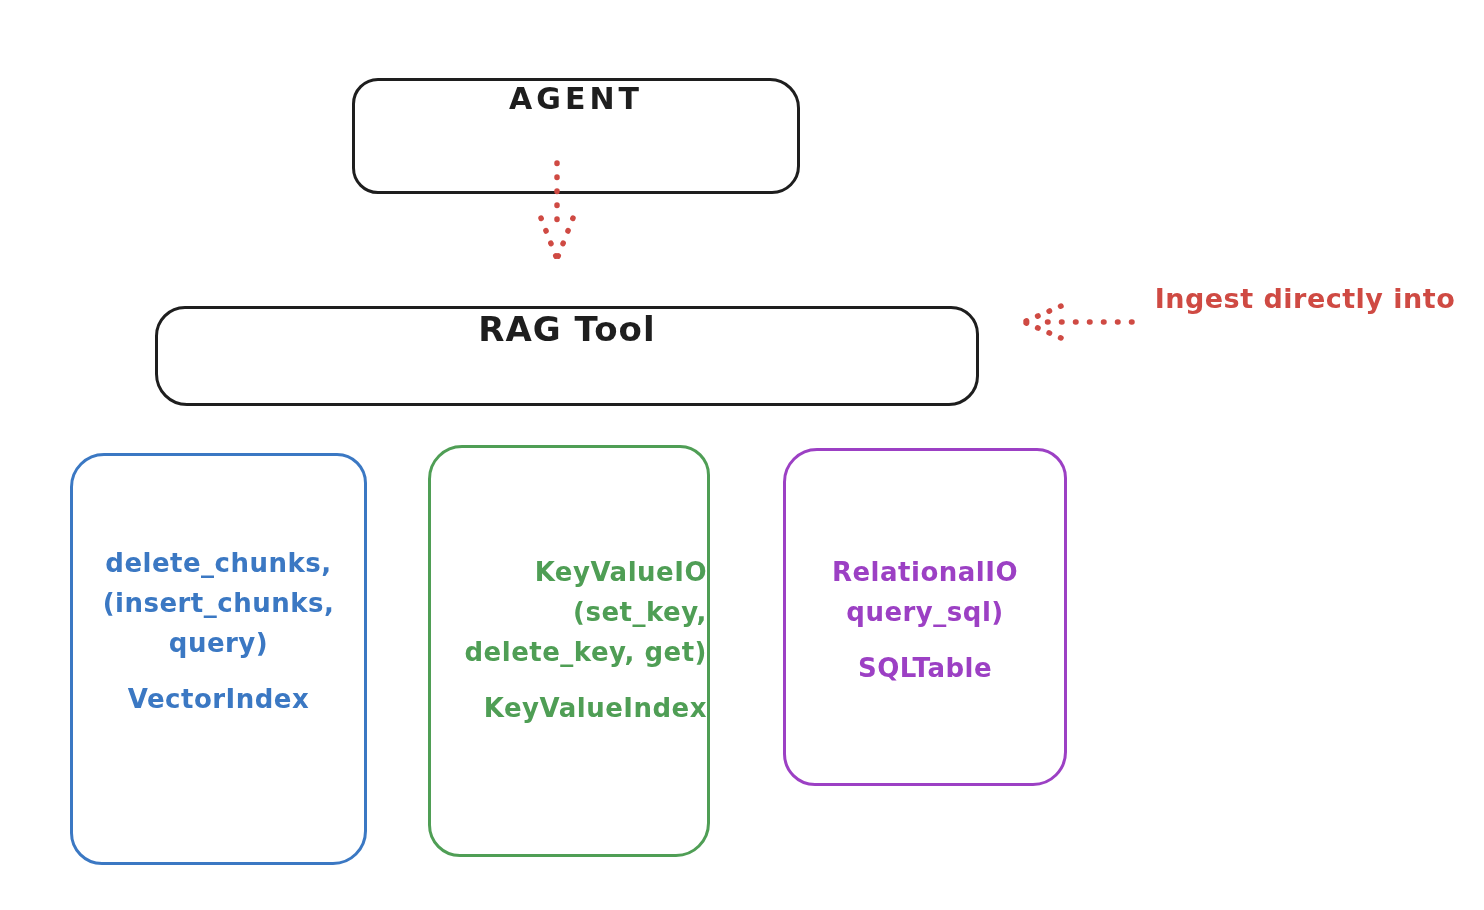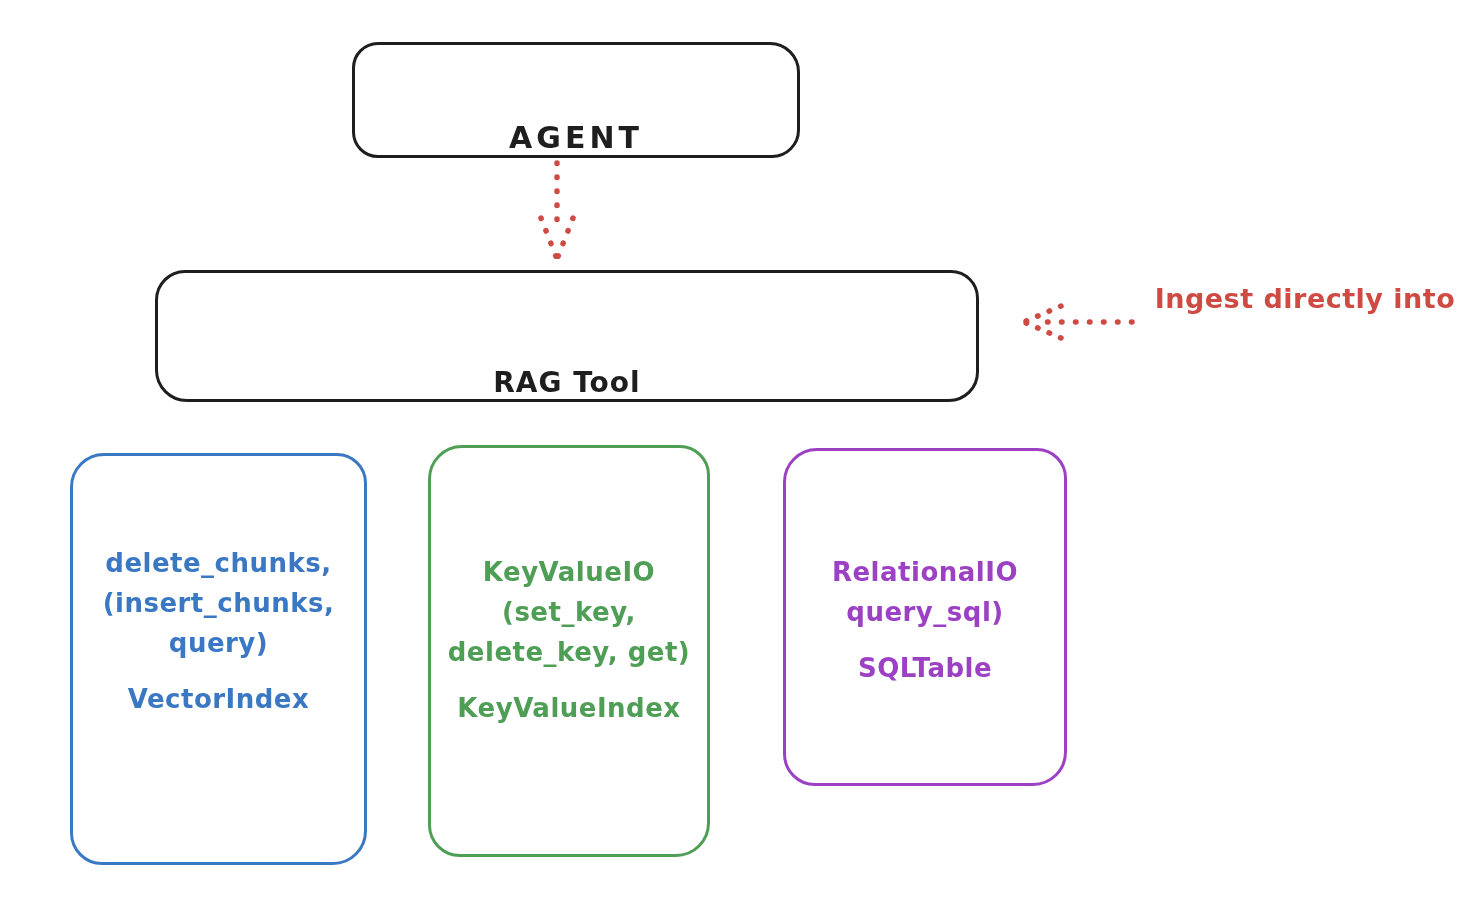--- a/index.html
+++ b/index.html
@@ -16,41 +16,42 @@
   .canvas {
     position: relative;
     width: 1484px;
     height: 910px;
     background: var(--background);
     overflow: hidden;
   }
   .box {
     position: absolute;
     display: flex;
-    align-items: flex-end;
+    align-items: flex-start;
     justify-content: center;
     background: transparent;
+    margin-top: 36px;
   }
   .box-black {
     border: 3.5px solid var(--ink);
     color: var(--ink);
   }
   .agent-box {
     left: 352px; top: 42px;
     width: 448px; height: 116px;
     border-radius: 26px 30px 28px 26px;
     font-size: 30px;
     font-weight: 700;
     letter-spacing: 4px;
   }
   .rag-box {
     left: 155px; top: 270px;
-    width: 824px; height: 132px;
+    width: 824px; height: 100px;
     border-radius: 30px 28px 30px 32px;
-    font-size: 28px;
+    font-size: 34px;
     font-weight: 600;
     letter-spacing: 1px;
   }
   .arrow { position: absolute; }
   .arrow-down { left: 527px; top: 158px; }
   .arrow-left { left: 1014px; top: 296px; }
   .annotation {
     position: absolute;
     left: 1135px; top: 279px;
     width: 340px;
@@ -76,20 +77,21 @@
     border: 3.5px solid var(--blue);
     color: var(--blue);
     padding-top: 87px;
   }
   .storage-green {
     left: 428px; top: 445px;
     width: 282px; height: 412px;
     border: 3.5px solid var(--green);
     color: var(--green);
     padding-top: 104px;
+    text-align: right;
   }
   .storage-purple {
     left: 783px; top: 448px;
     width: 284px; height: 338px;
     border: 3.5px solid var(--purple);
     color: var(--purple);
     padding-top: 101px;
   }
   .index-label { margin-top: 16px; }
 </style>

